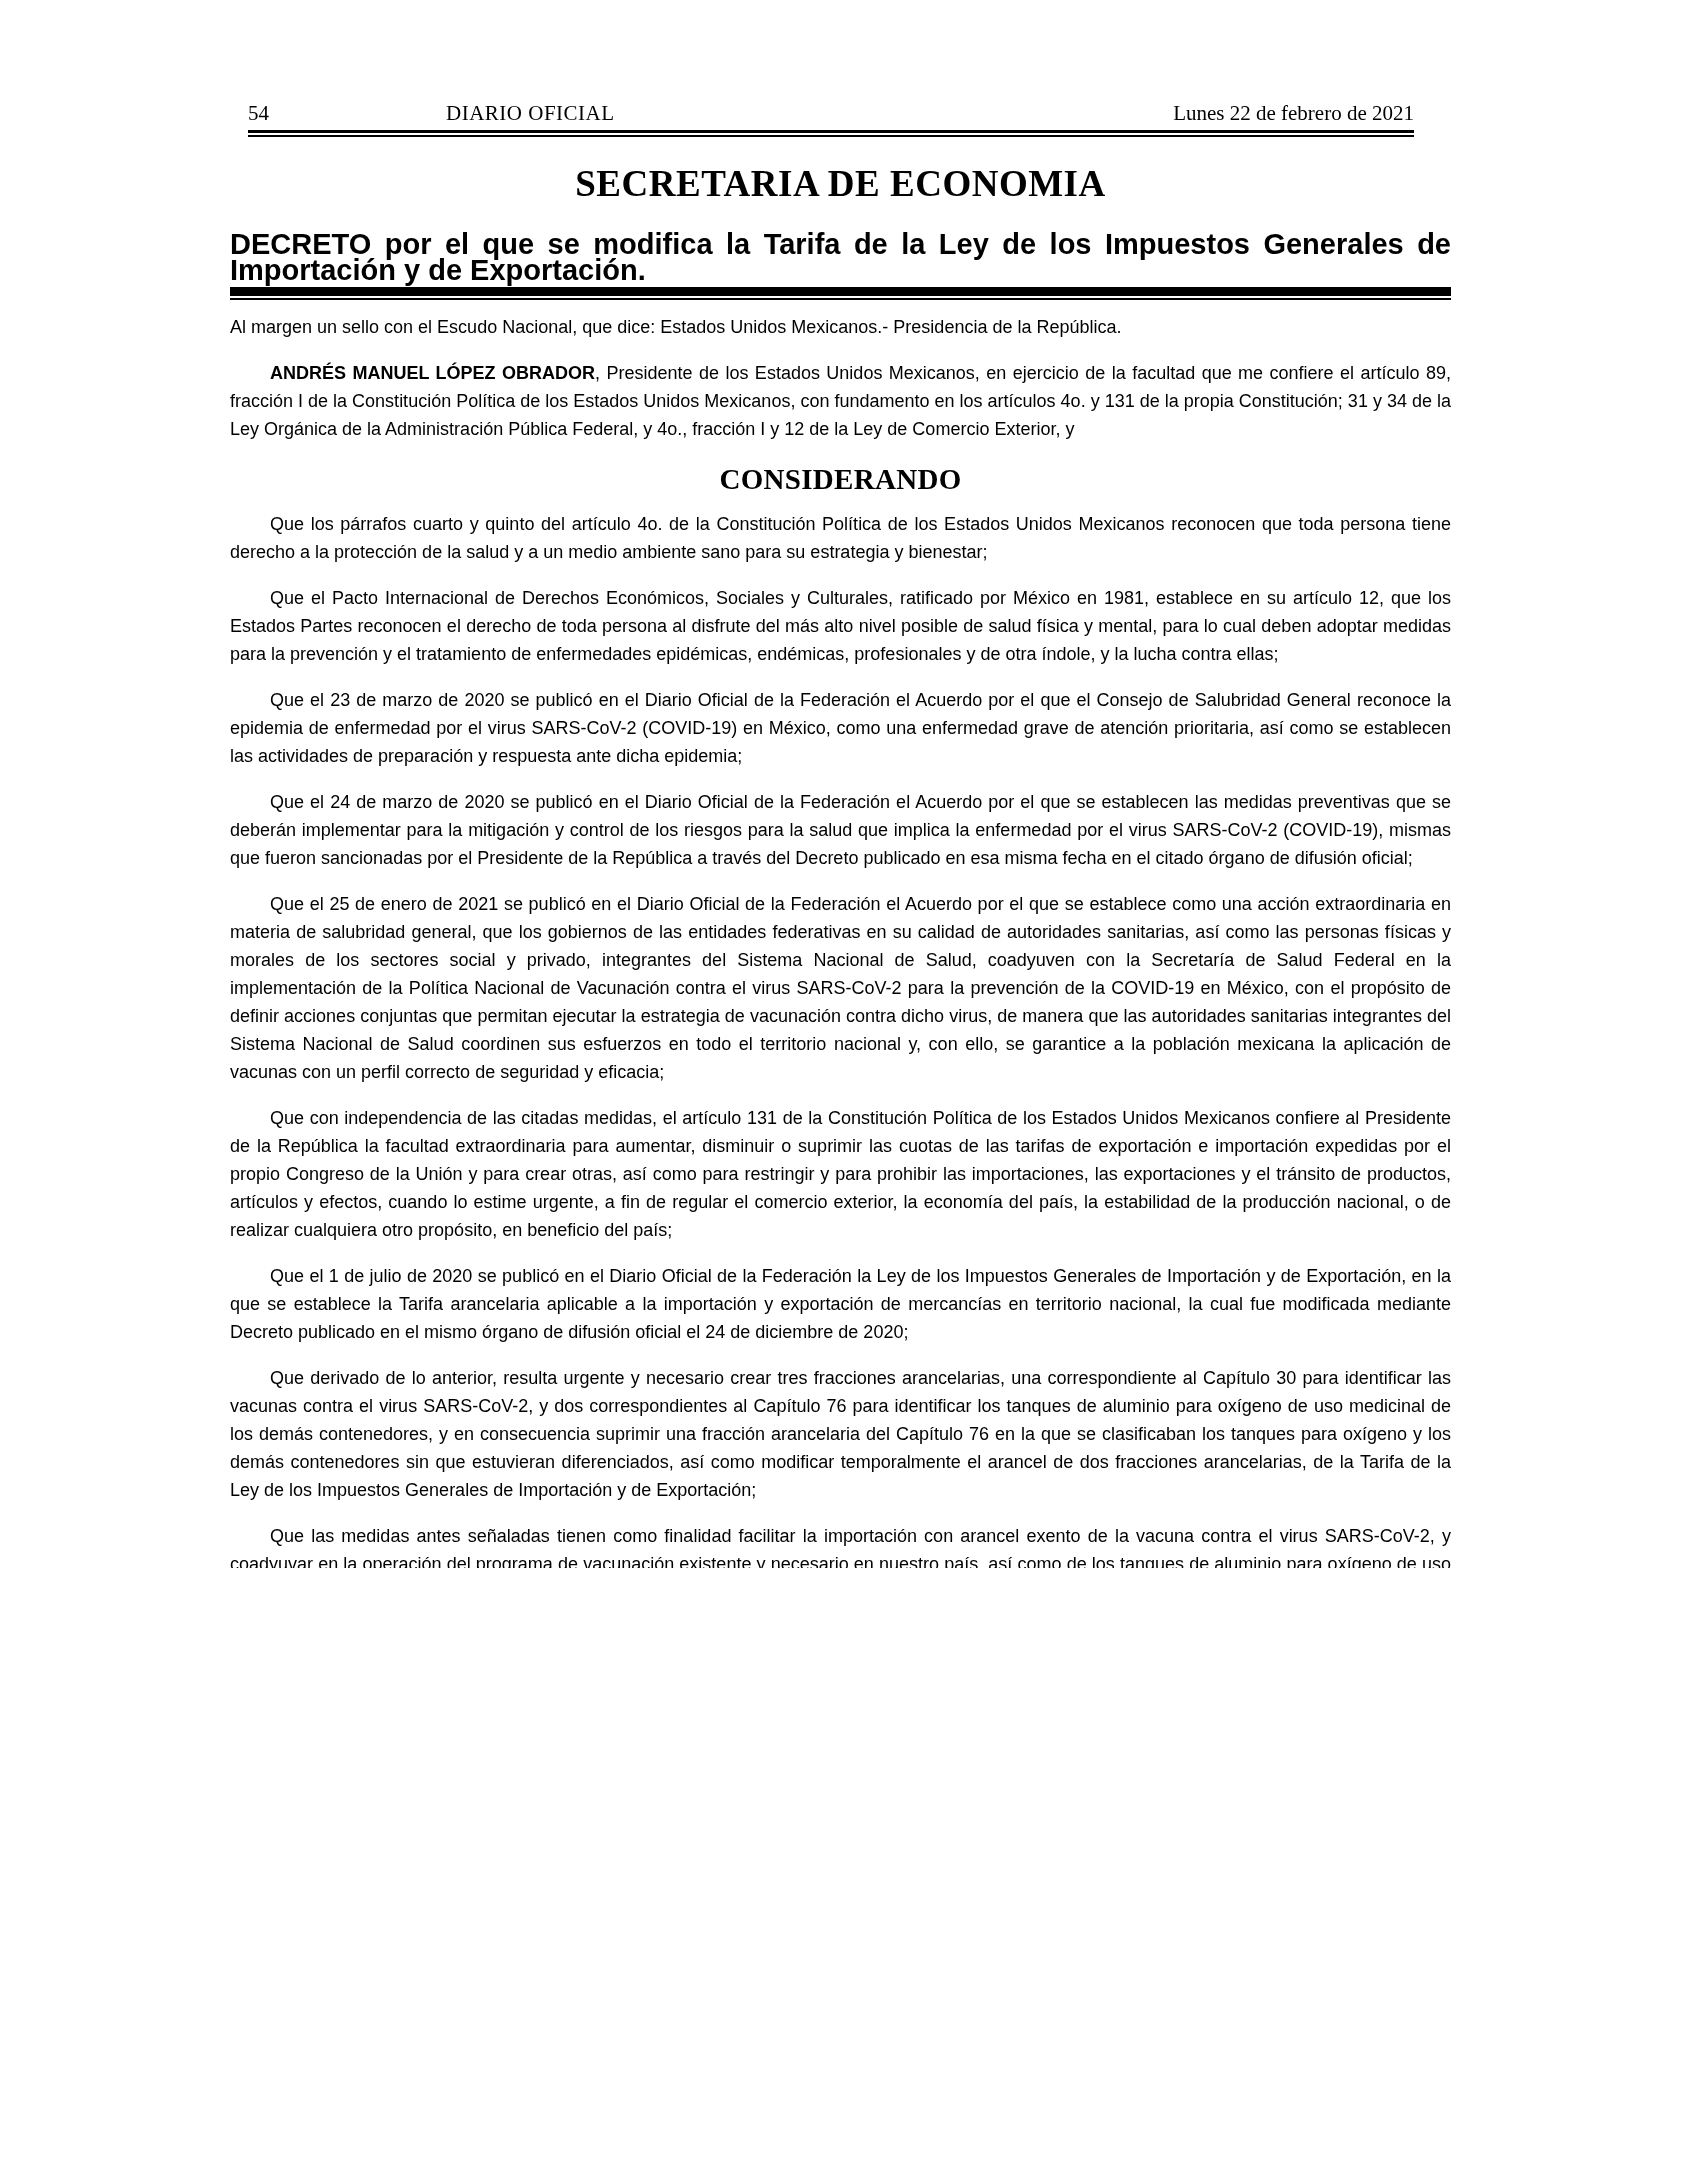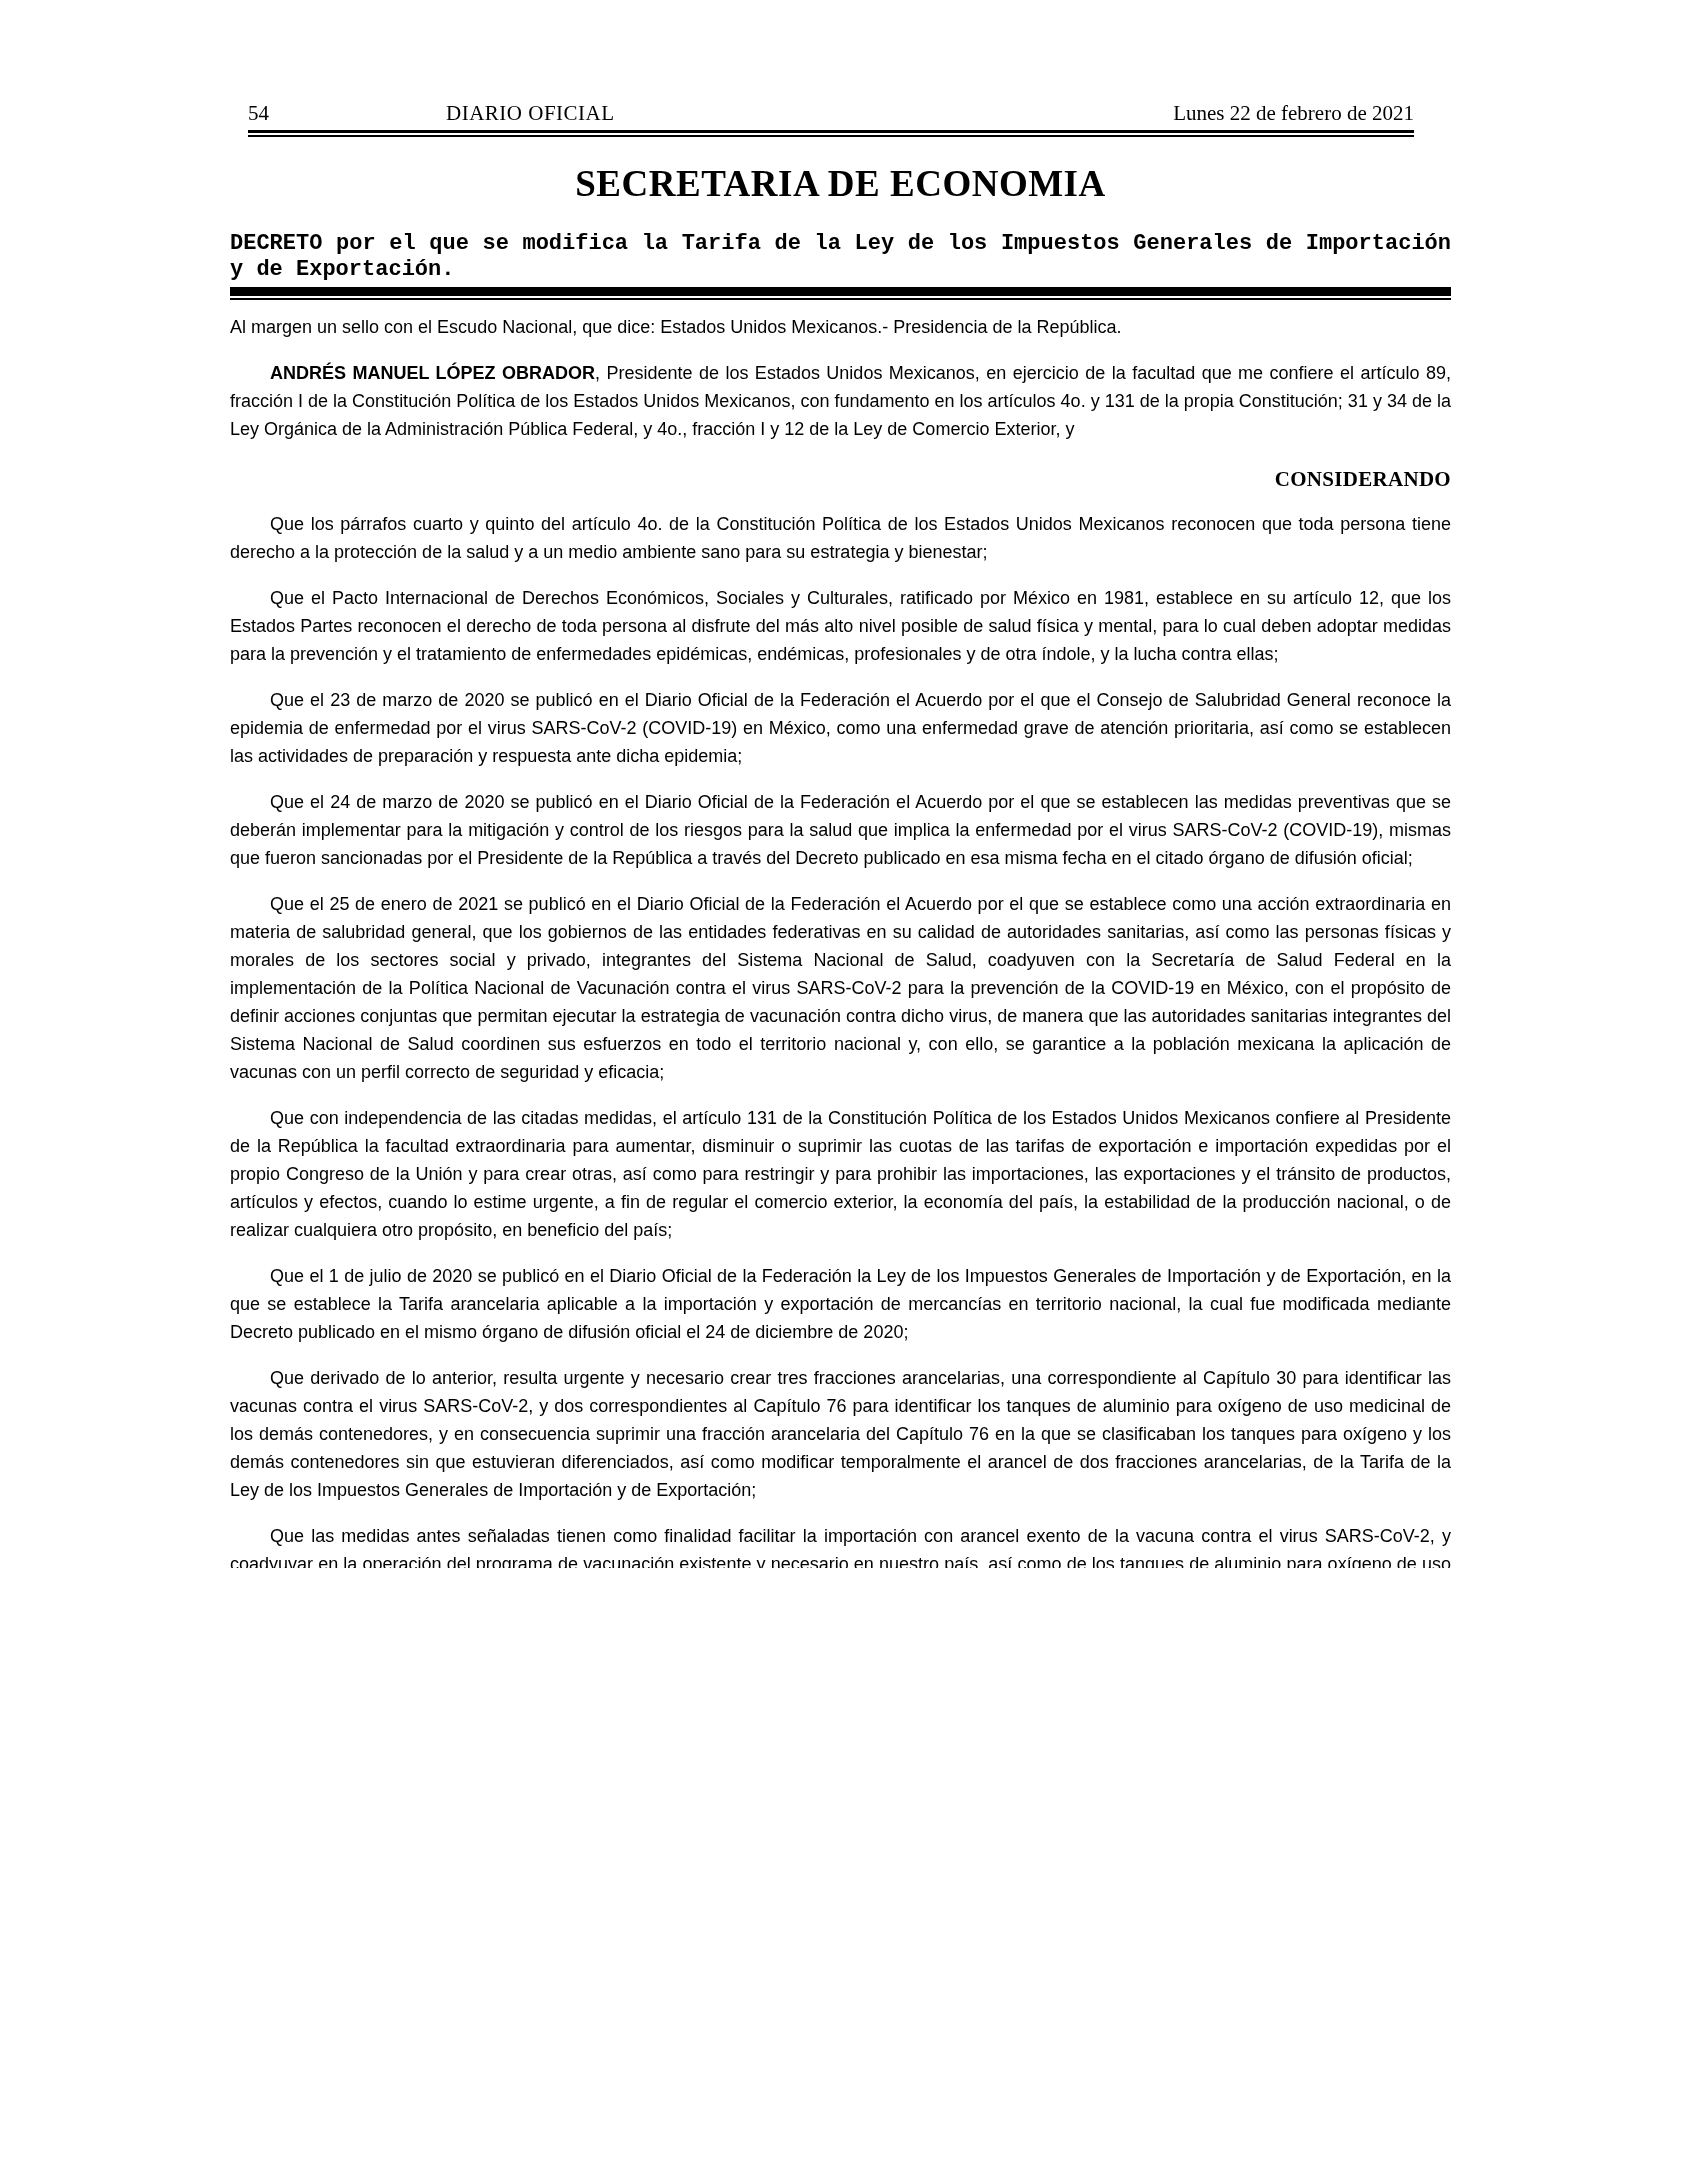--- a/index.html
+++ b/index.html
@@ -42,23 +42,23 @@
     margin-top: 27px;
     font-family: "Liberation Serif", serif;
     font-weight: bold;
     font-size: 37px;
     line-height: 40px;
     text-align: center;
     letter-spacing: 0.5px;
   }
   .decree-heading {
     margin-top: 27px;
-    font-family: Liberation Mono, monospace;
+    font-family: Liberation Sans, sans-serif;
     font-weight: bold;
-    font-size: 22px;
+    font-size: 29px;
     line-height: 26px;
     text-align: justify;
   }
   .decree-rule {
     margin-top: 4px;
     height: 2px;
     border-top: 9px solid #000;
     border-bottom: 2.5px solid #000;
   }
   
@@ -70,23 +70,23 @@
     margin: 18px 0;
     text-indent: 40px;
   }
   .body-text p.no-indent {
     text-indent: 0;
     margin-top: 13px;
   }
   .considerando {
     font-family: "Liberation Serif", serif;
     font-weight: bold;
-    font-size: 21px;
+    font-size: 29px;
     line-height: 25px;
-    text-align: right;
+    text-align: center;
     margin: 24px 0 16px 0;
     letter-spacing: 0.3px;
   }
   .bold { font-weight: bold; }
 </style>
 </head>
 <body>
 
 <div class="page">
   <div class="content">

